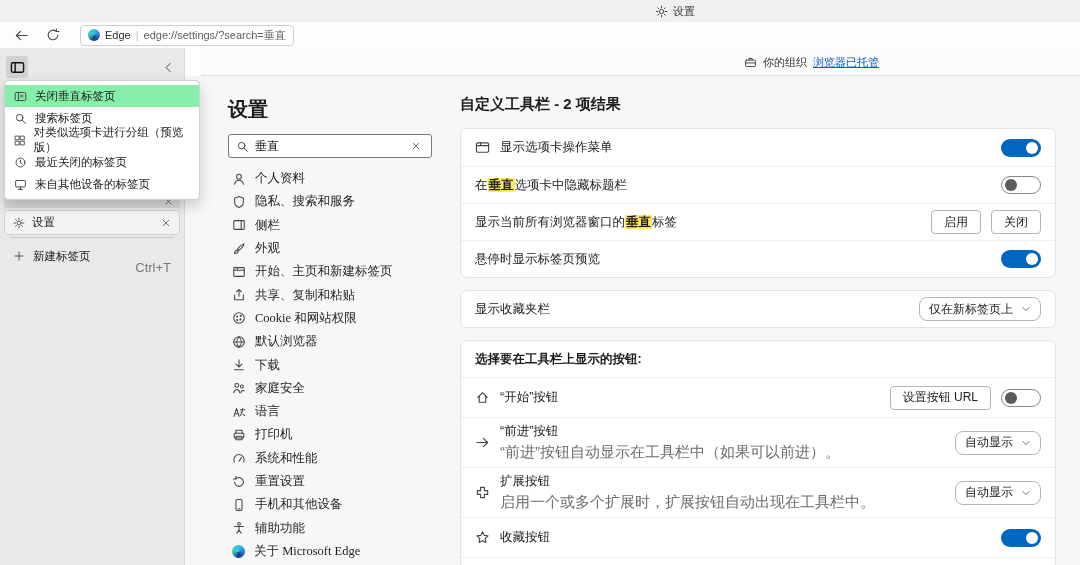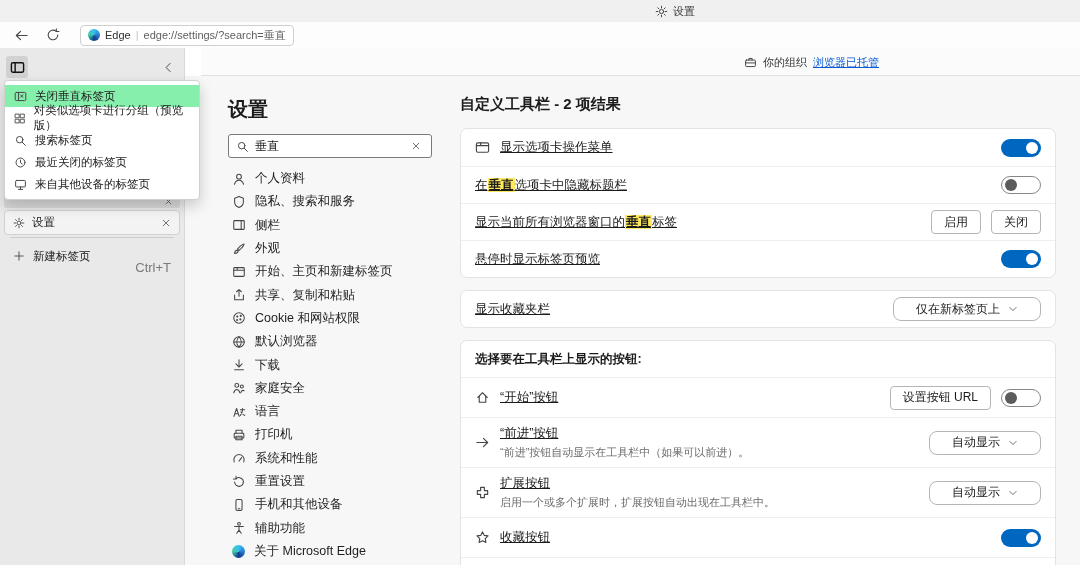--- a/index.html
+++ b/index.html
@@ -50,44 +50,44 @@
   
   .app-area { position:absolute; left:185px; top:76px; right:0; bottom:0; background:#f7f7f7; }
 
   
   .settings-nav { position:absolute; left:0; top:0; width:260px; bottom:0; padding:20px 0 0 43px; }
   .settings-title { font-size:20px; font-weight:bold; color:#1b1b1b; height:24px; }
   .searchbox { margin-top:14px; width:204px; height:24px; border:1px solid #7a7a7a; border-radius:3px; background:#fff; display:flex; align-items:center; padding:0 7px; gap:6px; }
   .searchbox input { border:none; outline:none; flex:1; min-width:0; font-size:12px; font-family:inherit; color:#1b1b1b; background:transparent; }
   .sb-clear { display:flex; align-items:center; justify-content:center; width:16px; height:16px; cursor:pointer; }
   .nav-list { margin-top:9px; margin-left:-6px; }
-  .nav-item { height:23.3px; display:flex; align-items:center; gap:9px; padding-left:10px; font-size:12.5px; color:#1f1f1f; border-radius:4px; cursor:pointer; }
+  .nav-item { height:23.3px; display:flex; align-items:center; gap:9px; padding-left:10px; font-size:12.5px; color:#1f1f1f; border-radius:4px; cursor:pointer;font-family:Liberation Serif, serif; }
   .edge-logo-sm { width:13px; height:13px; border-radius:50%; background:conic-gradient(#35c1f1,#2b7cd3,#0d3a8c,#44c8a5,#35c1f1); flex:none; }
 
   
   .content { position:absolute; left:260px; top:0; right:0; bottom:0; padding:19px 24px 0 15px; }
   .content-heading { font-size:15px; font-weight:bold; height:19px; }
   .card { margin-top:14px; background:#fff; border:1px solid #e3e3e3; border-radius:7px; overflow:hidden; }
   .card + .card { margin-top:12px; }
   .crow { display:flex; align-items:center; padding:0 14px; gap:10px; }
   .crow + .crow { border-top:1px solid #efefef; }
   .crow .grow { flex:1; }
-  .lbl { font-size:12.5px; color:#1b1b1b;text-decoration:underline; }
-  .desc { font-size:11px; color:#6b6b6b; margin-top:3px; }
+  .lbl { font-size:12.5px; color:#1b1b1b; }
+  .desc { font-size:15px; color:#6b6b6b; margin-top:3px; }
   .hl { background:#ffe95e; font-weight:bold; padding:0 1px; }
   .h37 { height:37px; } .h36 { height:36px; } .h40 { height:40px; } .h50 { height:50px; } .h34 { height:36px;align-items:center; }
 
   .toggle { position:relative; width:40px; height:18px; border-radius:10px; flex:none; cursor:pointer; }
   .toggle.on { background:#0067c0; }
   .toggle.on::after { content:""; position:absolute; right:3px; top:3px; width:12px; height:12px; border-radius:50%; background:#fff; }
   .toggle.off { background:#fff; border:1px solid #878787; }
   .toggle.off::after { content:""; position:absolute; left:3px; top:2px; width:12px; height:12px; border-radius:50%; background:#5c5c5c; }
 
   .btn { height:24px; padding:0 12px; border:1px solid #b5b5b5; border-radius:4px; background:#fff; font-size:12px; display:flex; align-items:center; color:#1b1b1b; cursor:pointer; flex:none; font-family:inherit; }
-  .dropdown { height:24px; padding:0 22px; border:1px solid #b5b5b5; border-radius:8px; background:#fff; font-size:12px; display:flex; align-items:center; gap:8px; cursor:pointer; flex:none; }
+  .dropdown { height:24px; padding:0 9px; border:1px solid #b5b5b5; border-radius:8px; background:#fff; font-size:12px; display:flex; align-items:center; gap:8px; cursor:pointer; flex:none; }
 
   .section-head { font-size:12.5px; font-weight:bold; }
 </style>
 </head>
 <body>
 
 <div class="titlebar">
   <div class="window-title">
     <svg class="ic" width="13" height="13" viewBox="0 0 16 16">
       <circle cx="8" cy="8" r="2.6"></circle>
@@ -174,33 +174,33 @@
 <div class="tab-menu">
   <div class="menu-item active">
     <svg class="ic" width="13" height="13" viewBox="0 0 16 16">
       <rect x="1.5" y="3" width="13" height="10" rx="1.5"></rect>
         <path d="M5.5 3v10M8 6l3 3M11 6l-3 3"></path>
     </svg>
     <span>关闭垂直标签页</span>
   </div>
   <div class="menu-item">
     <svg class="ic" width="13" height="13" viewBox="0 0 16 16">
+      <circle cx="7" cy="7" r="4"></circle>
+        <path d="M10.2 10.2L14 14"></path>
+    </svg>
+    <span>搜索标签页</span>
+  </div>
+  <div class="menu-item">
+    <svg class="ic" width="13" height="13" viewBox="0 0 16 16">
       <rect x="2" y="2" width="5" height="5"></rect>
         <rect x="9" y="2" width="5" height="5"></rect>
         <rect x="2" y="9" width="5" height="5"></rect>
         <rect x="9" y="9" width="5" height="5"></rect>
     </svg>
     <span>对类似选项卡进行分组（预览版）</span>
-  </div>
-  <div class="menu-item">
-    <svg class="ic" width="13" height="13" viewBox="0 0 16 16">
-      <circle cx="7" cy="7" r="4"></circle>
-        <path d="M10.2 10.2L14 14"></path>
-    </svg>
-    <span>搜索标签页</span>
   </div>
   <div class="menu-item">
     <svg class="ic" width="13" height="13" viewBox="0 0 16 16">
       <circle cx="8" cy="8" r="5.5"></circle>
         <path d="M8 5v3.2l2.2 1.6"></path>
     </svg>
     <span>最近关闭的标签页</span>
   </div>
   <div class="menu-item">
     <svg class="ic" width="13" height="13" viewBox="0 0 16 16">

